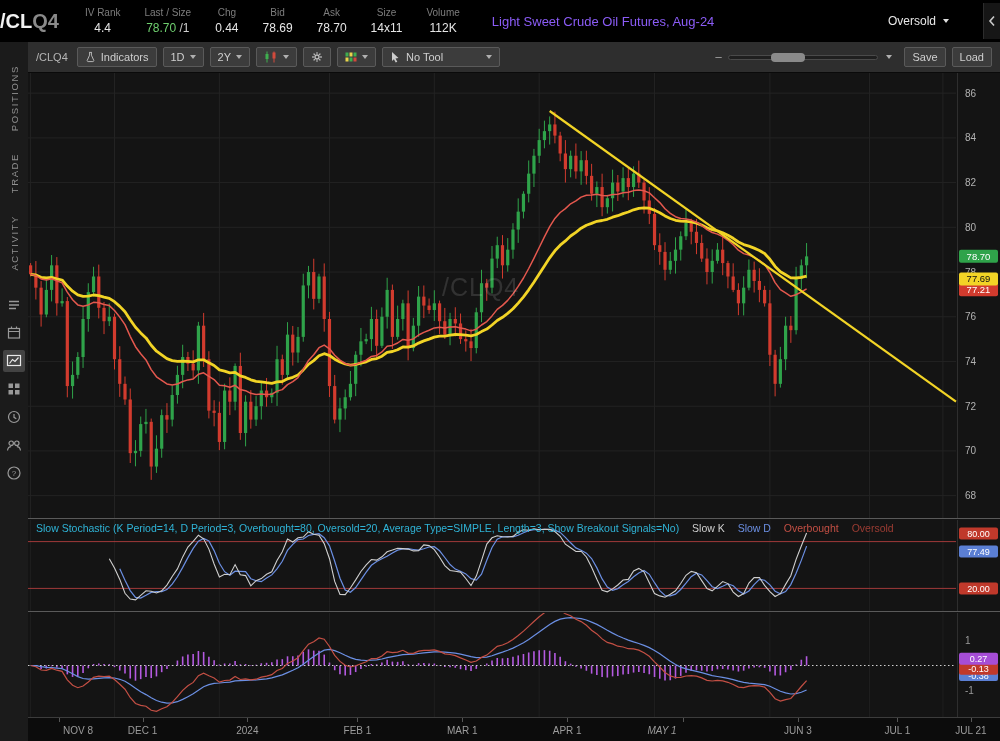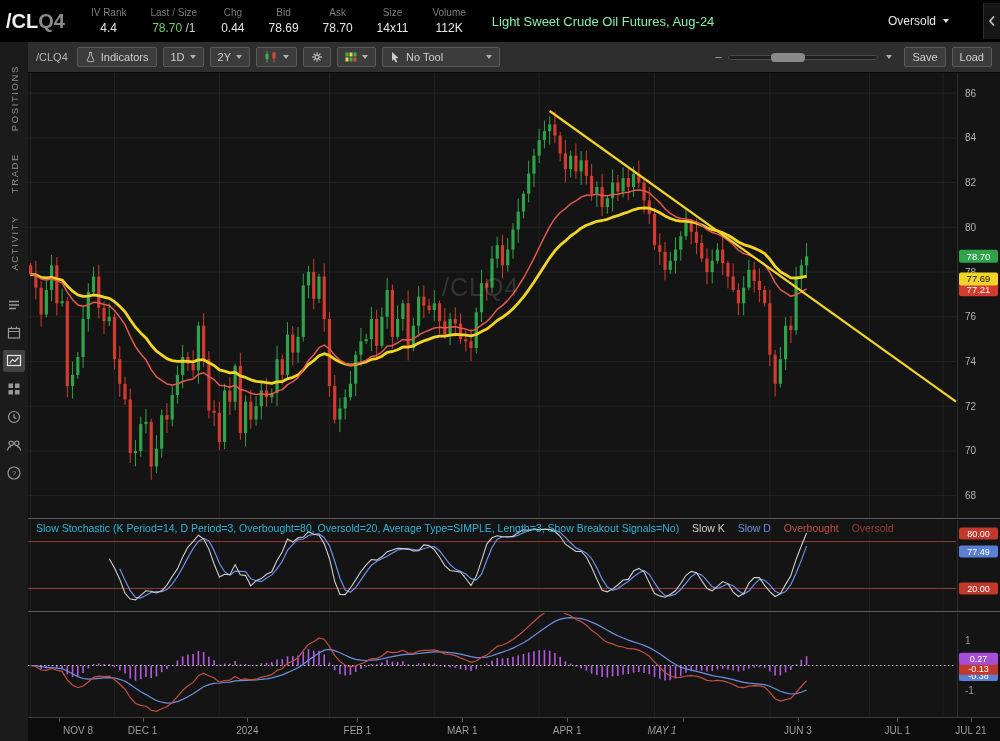--- a/index.html
+++ b/index.html
@@ -1,27 +1,27 @@
 <!DOCTYPE html>
 <html><head>
 <meta charset="utf-8">
 <style>
 *{margin:0;padding:0;box-sizing:border-box}
 html,body{width:1000px;height:741px;background:#000;overflow:hidden;font-family:"Liberation Sans",sans-serif}
 svg text{font-family:"Liberation Sans",sans-serif}
 
 
-.topbar{height:42px;display:flex;align-items:center;padding-left:6px;background:#000;color:#ddd;gap:24px}
+.topbar{height:42px;display:flex;align-items:center;background:#000;color:#ddd;gap:24px}
 .sym{font-size:20px;font-weight:bold;color:#f2f2f2;display:flex;align-items:baseline;margin-right:2px}
 .sym-suffix{color:#8a8a8a}
 .stat{display:flex;flex-direction:column;align-items:center;gap:3px}
 .stat .lbl{font-size:10px;color:#7d7d7d}
 .stat .val{font-size:12px;color:#e6e6e6;white-space:nowrap}
 .green{color:#6fcf6f}.red{color:#e25a4e}.dim{color:#cfcfcf}
-.desc{font-size:13px;color:#86efac;margin-left:2px;white-space:nowrap}
+.desc{font-size:13px;color:#8b5cf6;margin-left:8px;white-space:nowrap}
 .accounts{margin-left:auto;display:flex;align-items:center;gap:7px;font-size:12px;color:#e8e8e8;padding:4px 10px;cursor:pointer}
 .caret{width:0;height:0;border-left:3.5px solid transparent;border-right:3.5px solid transparent;border-top:4.5px solid #b0b0b0;display:inline-block}
 .caret.white{border-top-color:#e0e0e0}
 .collapse{width:17px;height:36px;display:flex;align-items:center;justify-content:center;background:#161616;border-left:1px solid #2c2c2c;cursor:pointer}
 
 
 .appbody{display:flex;height:699px}
 .sidebar{width:28px;background:#1b1b1b;display:flex;flex-direction:column;align-items:center;padding-top:12px}
 .side-tab{writing-mode:vertical-rl;transform:rotate(180deg);font-size:9.5px;letter-spacing:1.6px;color:#909090;padding:11px 0;cursor:pointer}
 .side-icons{margin-top:12px;display:flex;flex-direction:column;gap:6px;align-items:center}

